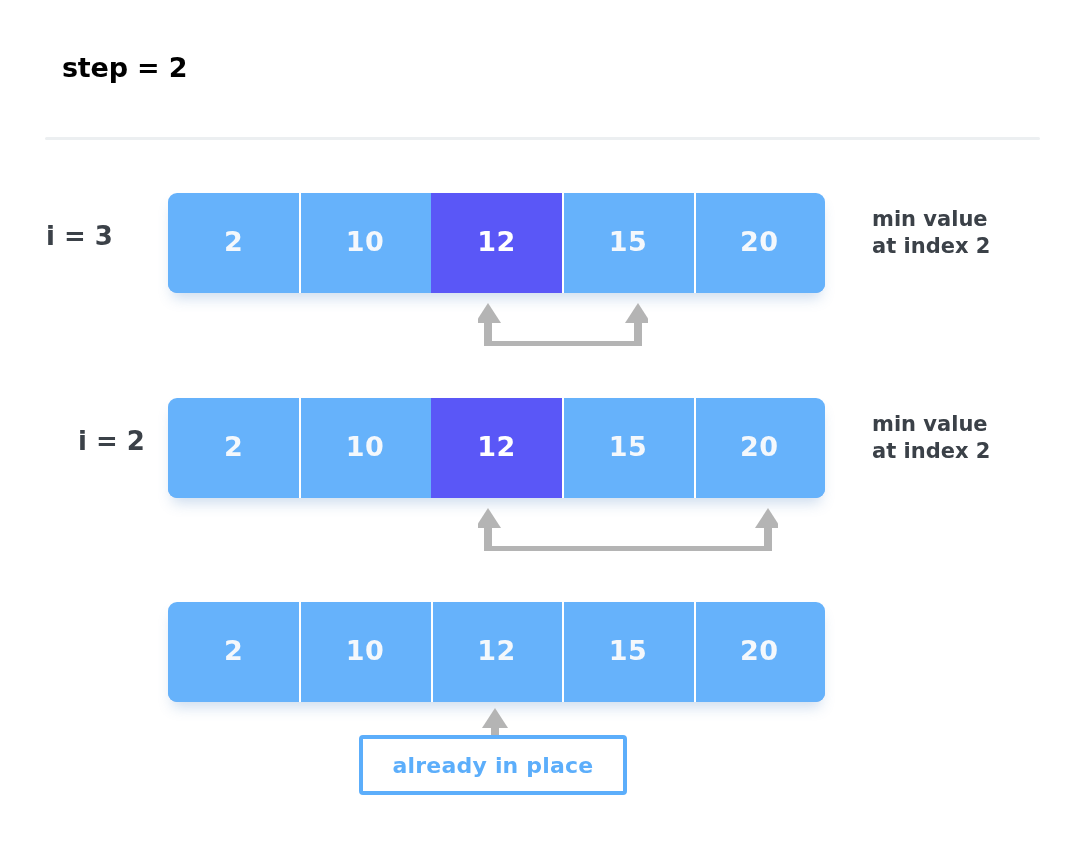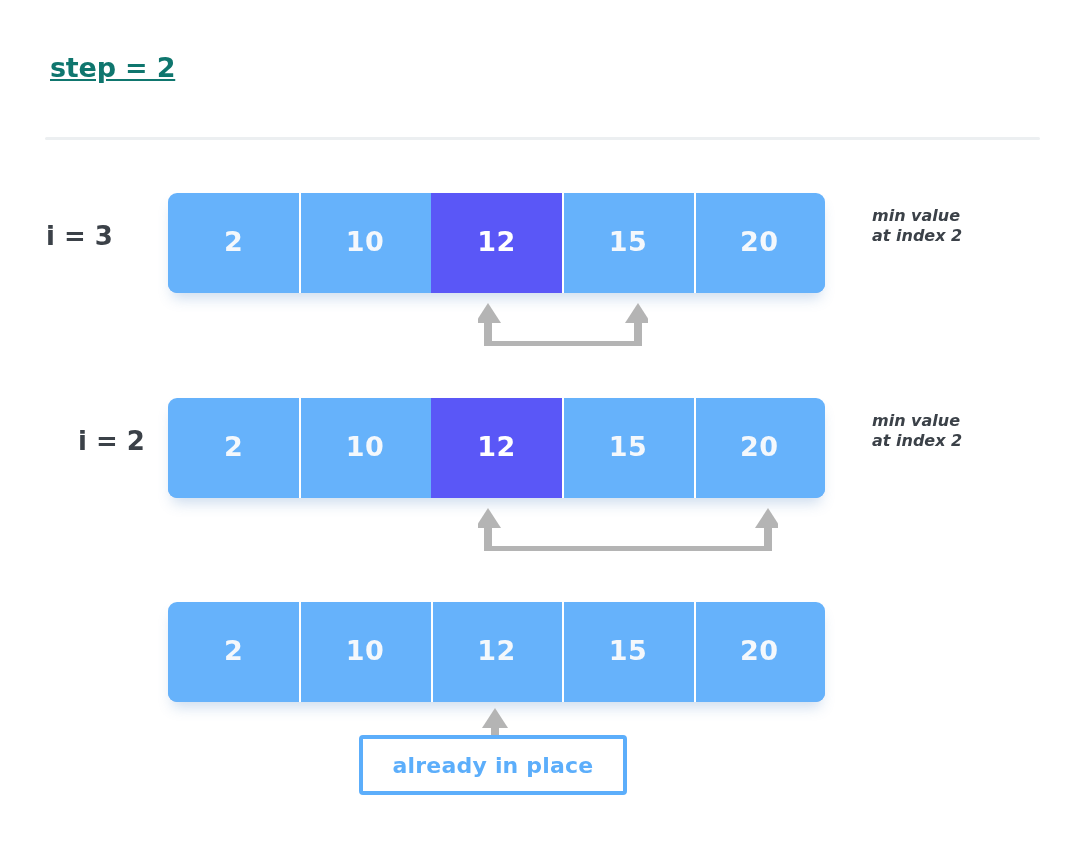--- a/index.html
+++ b/index.html
@@ -17,28 +17,27 @@
   }
 
   .stage {
     position: absolute;
     inset: 0;
   }
 
   
   .step-label {
     position: absolute;
-    left: 50px;
+    left: 62px;
     top: 52px;
     font-size: 27px;
     font-weight: 700;
-    color: #0f766e;
+    color: #000000;
     letter-spacing: -0.2px;
     white-space: nowrap;
-    text-decoration: underline;
   }
   .divider {
     position: absolute;
     left: 45px;
     top: 137px;
     width: 995px;
     height: 3px;
     background: #eceff1;
     border-radius: 2px;
   }
@@ -55,26 +54,25 @@
     left: 46px;
     font-size: 26px;
     font-weight: 700;
     color: #3b4148;
     white-space: nowrap;
   }
 
   .side-note {
     position: absolute;
     left: 872px;
-    font-size: 16px;
+    font-size: 21px;
     font-weight: 700;
     color: #3b4148;
     line-height: 1.28;
     white-space: pre-line;
-    font-style: italic;
   }
 
   .array {
     position: absolute;
     left: 168px;
     width: 657px;
     height: 100px;
     display: flex;
     border-radius: 9px;
     overflow: hidden;

